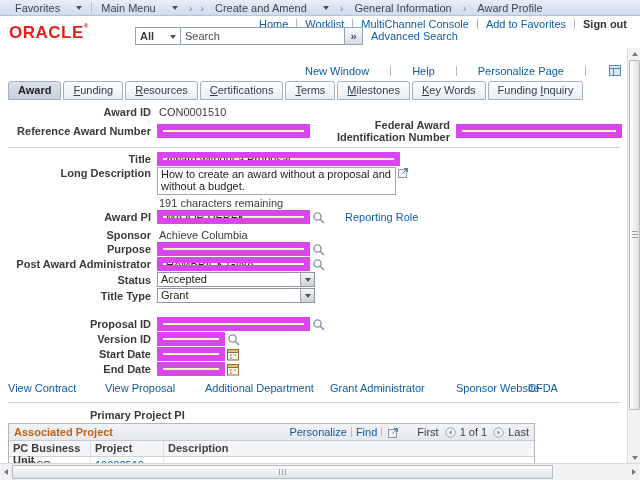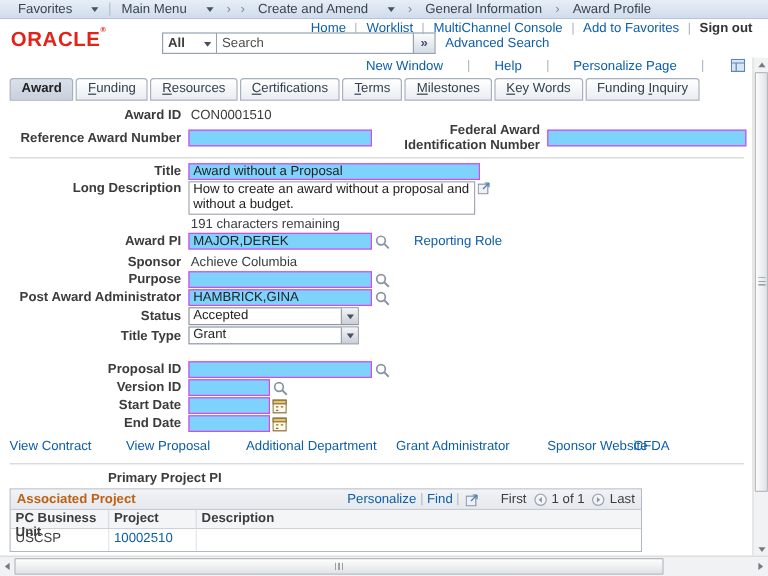--- a/index.html
+++ b/index.html
@@ -24,40 +24,40 @@
   .psep{width:1px;height:10px;background:#aebccb;display:inline-block}
   .searchrow{position:absolute;left:135px;top:11px;display:flex;align-items:center}
   .scope{width:46px;height:18px;border:1px solid #96a2b2;display:flex;align-items:center;justify-content:space-between;padding:0 4px;background:#fff;font-weight:bold;cursor:pointer}
   .searchbox{width:164px;height:18px;border:1px solid #96a2b2;border-left:none;padding:0 4px;font:inherit;color:#333;outline:none}
   .searchbox::placeholder{color:#4c4c4c}
   .gobtn{width:18px;height:18px;border:1px solid #96a2b2;border-left:none;background:linear-gradient(#fbfcfd,#d5dce5);color:#45526b;font-weight:bold;font-size:11px;display:flex;align-items:center;justify-content:center;cursor:pointer}
   .gobtn::before{content:"\00BB"}
   .advlink{margin-left:8px}
 
   
-  .pagebar{height:13px;margin-top:0;display:flex;justify-content:flex-end;align-items:center;gap:21px;padding-right:19px}
+  .pagebar{height:13px;margin-top:16px;display:flex;justify-content:flex-end;align-items:center;gap:21px;padding-right:19px}
 
   
   .tabstrip{display:flex;gap:2px;margin:4px 0 0 8px}
   .tab{padding:2px 9px 3px;border:1px solid #a7b0bf;border-radius:3px 3px 0 0;background:linear-gradient(#ffffff,#e9edf2);cursor:pointer;color:#33404e;white-space:nowrap}
   .tab.active{background:linear-gradient(#dae1ea,#c7d0dd);font-weight:bold;color:#1e1e1e}
 
   
   .formarea{margin-top:5px}
   .frow{display:flex;align-items:center;margin:1px 0 1px 8px;min-height:13px}
   .flabel{width:149px;flex:none;text-align:right;font-weight:bold;padding-right:6px;color:#3b3b3b}
   .flabel2{width:146px;flex:none;text-align:right;font-weight:bold;padding-right:6px;color:#3b3b3b}
   .rov{color:#3b3b3b;padding-left:2px}
-  input.txt{height:14px;border:1px solid #d946ef;padding:0 3px;font:inherit;font-size:11px;color:#222;background:#7dd3fc;outline:none}
+  input.txt{height:14px;border:6px solid #d946ef;padding:0 3px;font:inherit;font-size:11px;color:#222;background:#fef9c3;outline:none}
   .w153{width:153px}.w166{width:166px}.w243{width:243px}.w68{width:68px}
   .icobtn{margin-left:2px;display:inline-flex;cursor:pointer;line-height:0}
   textarea.ldesc{width:239px;height:28px;border:1px solid #a3a9b2;font:inherit;font-size:11px;color:#222;resize:none;padding:0 3px;overflow:hidden;outline:none}
   .topalign{align-items:flex-start}
   .hdiv{height:1px;background:#cfd4da;margin:4px 0 4px 8px;width:612px}
-  .sel{width:142px;height:15px;border:1px solid #8f96a3;display:flex;background:#fff;cursor:pointer}
+  .sel{width:158px;height:15px;border:1px solid #8f96a3;display:flex;background:#fff;cursor:pointer}
   .seltxt{flex:1;padding:0 3px;color:#222;line-height:13px}
   .selbtn{width:14px;background:linear-gradient(#f3f4f6,#cbd0d7);border-left:1px solid #9aa1ac;display:flex;align-items:center;justify-content:center}
   .gap12{height:12px}
   .rolelink{margin-left:20px}
   .charsrem{padding-left:2px}
 
   
   .relrow{position:relative;height:13px;margin-top:6px}
   .relrow a{position:absolute;top:0;white-space:nowrap}
 

